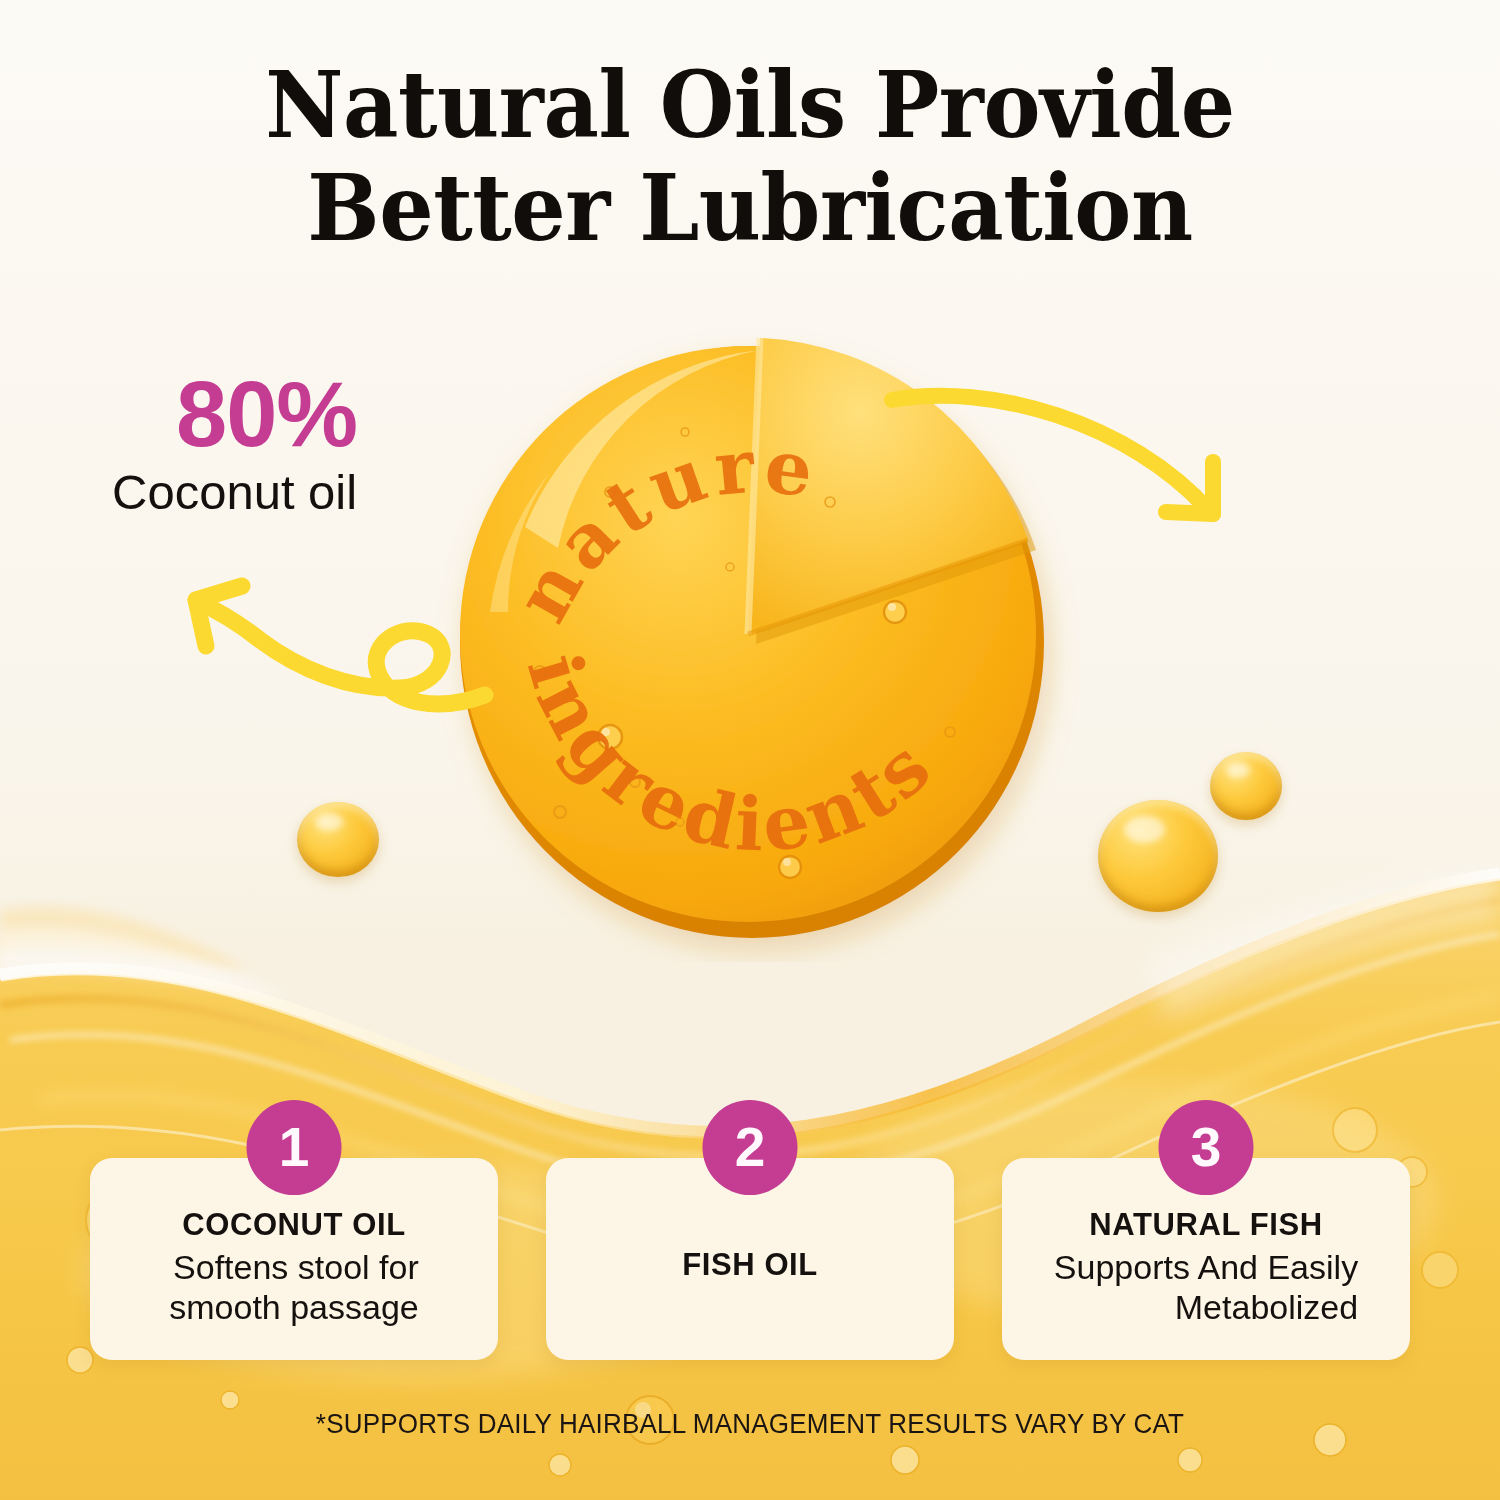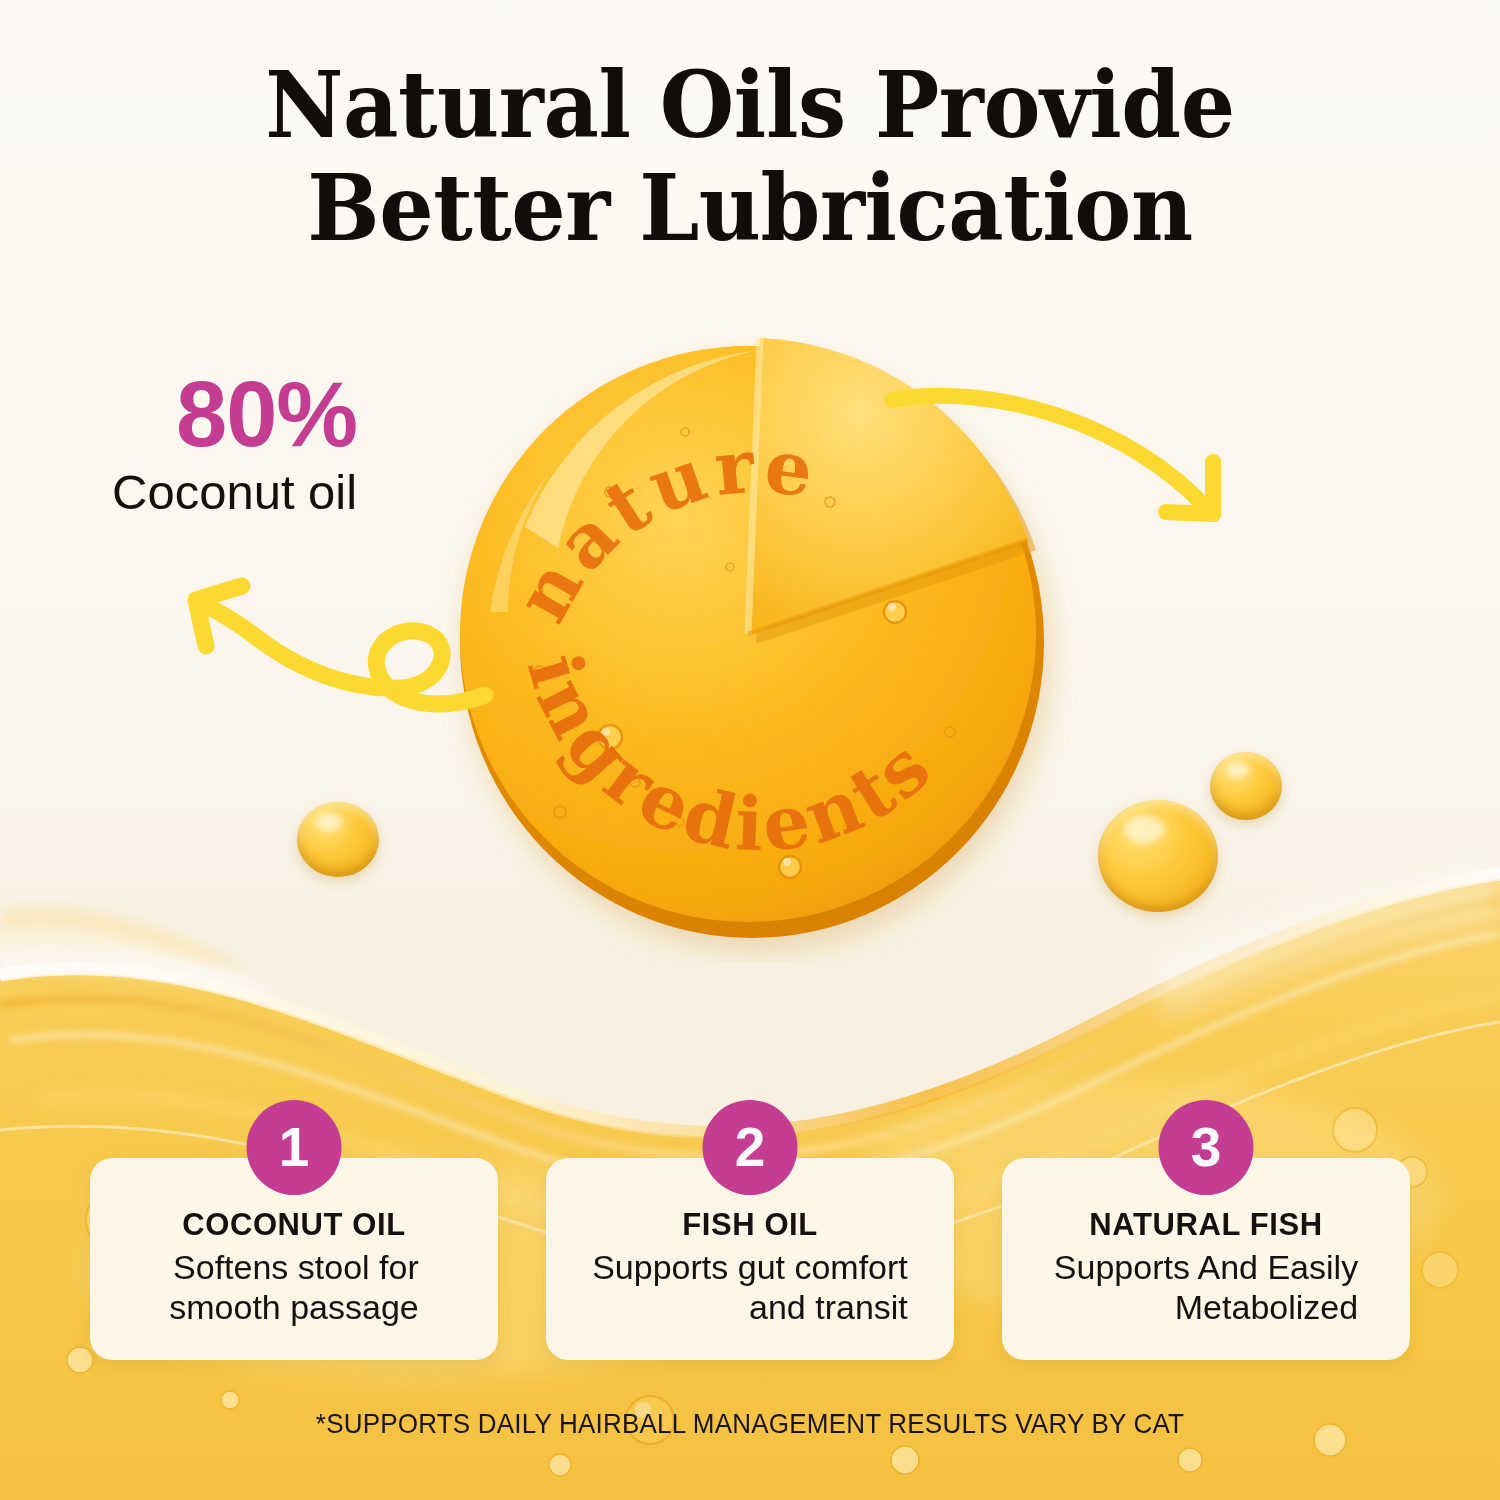--- a/index.html
+++ b/index.html
@@ -290,24 +290,20 @@
       <div class="card-title">COCONUT OIL</div>
       <div class="card-desc">
         <span>Softens stool for</span><br>
         <span>smooth passage</span>
       </div>
     </div>
 
     <div class="card">
       <div class="badge">2</div>
       <div class="card-title">FISH OIL</div>
-      <div class="card-desc">
-        <span>Supports gut comfort</span><br>
-        <span>and transit</span>
-      </div>
     </div>
 
     <div class="card">
       <div class="badge">3</div>
       <div class="card-title">NATURAL FISH</div>
       <div class="card-desc">
         <span>Supports And Easily</span><br>
         <span>Metabolized</span>
       </div>
     </div>

